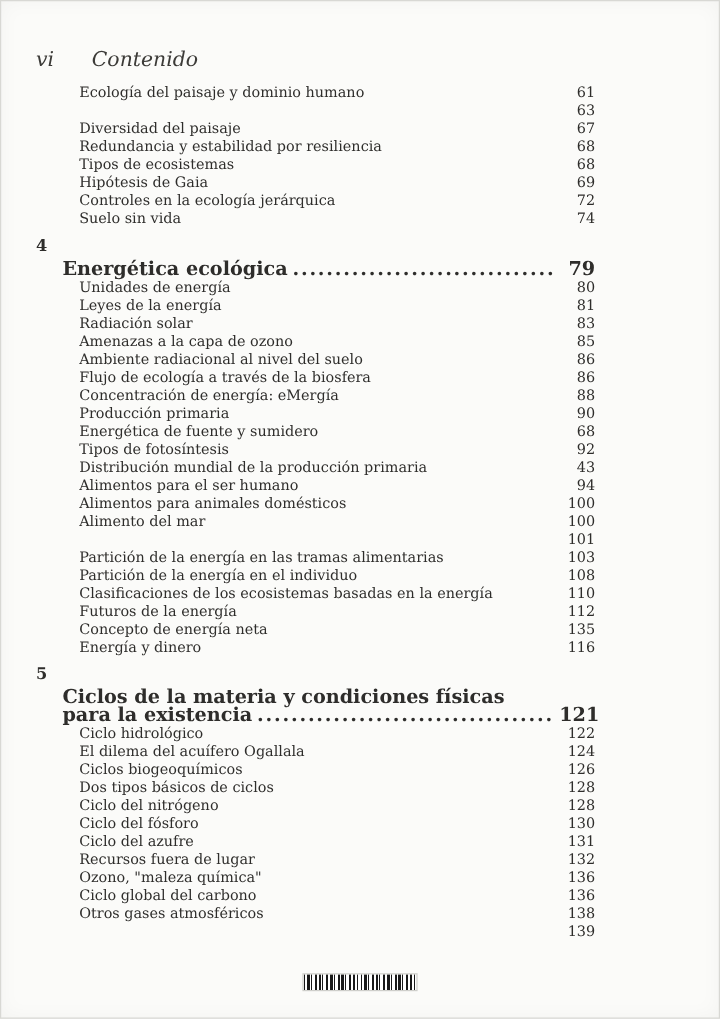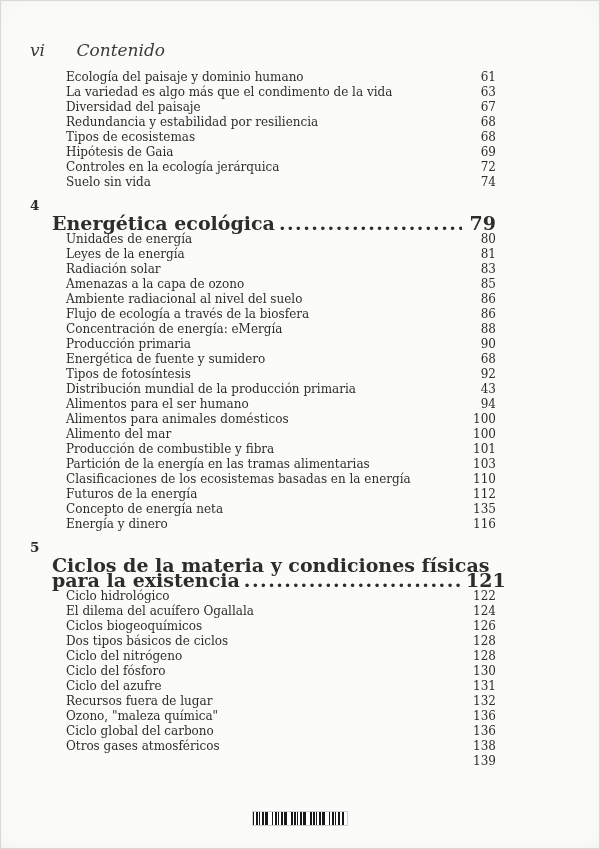--- a/index.html
+++ b/index.html
@@ -38,21 +38,21 @@
   }
   .row {
     display: flex;
     align-items: baseline;
     line-height: 15px;
     font-size: 12px;
   }
   .title-row {
     padding-left: 22px;
     font-weight: bold;
-    font-size: 19px;
+    font-size: 16px;
     line-height: 15.5px;
   }
   .entry-row { padding-left: 36px; }
   .label { white-space: nowrap; }
   .leader {
     flex: 1 1 auto;
     overflow: hidden;
     white-space: nowrap;
     min-width: 8px;
     margin: 0 4px;
@@ -96,21 +96,20 @@
 </div>
 
 <div class="toc" id="toc">
     <div class="section">
       <div class="row entry-row">
         <span class="label">Ecología del paisaje y dominio humano</span>
         <span class="leader"></span>
         <span class="page">61</span>
       </div>
       <div class="row entry-row">
-        <span class="label">La variedad es algo más que el condimento de la vida</span>
         <span class="leader"></span>
         <span class="page">63</span>
       </div>
       <div class="row entry-row">
         <span class="label">Diversidad del paisaje</span>
         <span class="leader"></span>
         <span class="page">67</span>
       </div>
       <div class="row entry-row">
         <span class="label">Redundancia y estabilidad por resiliencia</span>
@@ -209,28 +208,32 @@
         <span class="label">Alimentos para animales domésticos</span>
         <span class="leader"></span>
         <span class="page">100</span>
       </div>
       <div class="row entry-row">
         <span class="label">Alimento del mar</span>
         <span class="leader"></span>
         <span class="page">100</span>
       </div>
       <div class="row entry-row">
-        <span class="label">Producción de combustible y fibra</span>
         <span class="leader"></span>
         <span class="page">101</span>
       </div>
       <div class="row entry-row">
         <span class="label">Partición de la energía en las tramas alimentarias</span>
         <span class="leader"></span>
         <span class="page">103</span>
+      </div>
+      <div class="row entry-row">
+        <span class="label">Partición de la energía en el individuo</span>
+        <span class="leader"></span>
+        <span class="page">108</span>
       </div>
       <div class="row entry-row">
         <span class="label">Clasificaciones de los ecosistemas basadas en la energía</span>
         <span class="leader"></span>
         <span class="page">110</span>
       </div>
       <div class="row entry-row">
         <span class="label">Futuros de la energía</span>
         <span class="leader"></span>
         <span class="page">112</span>

